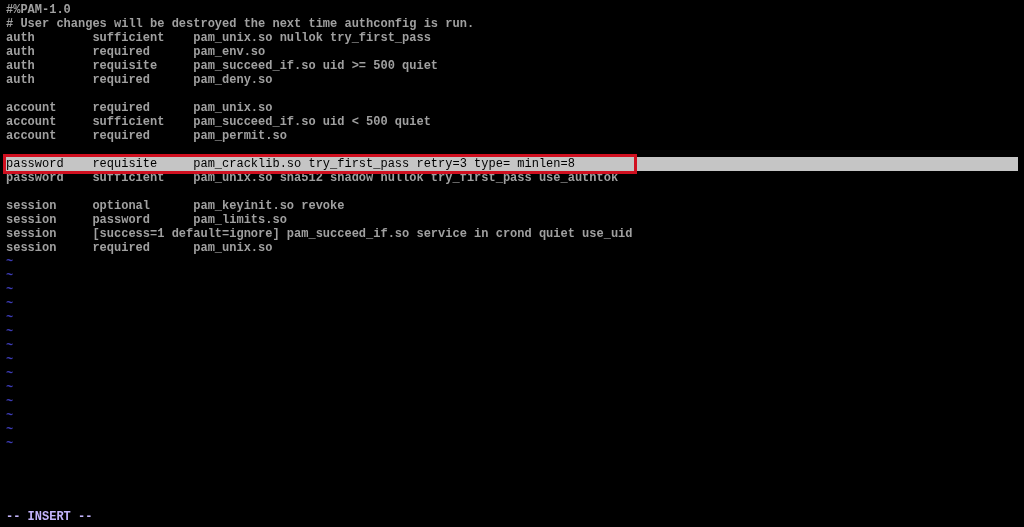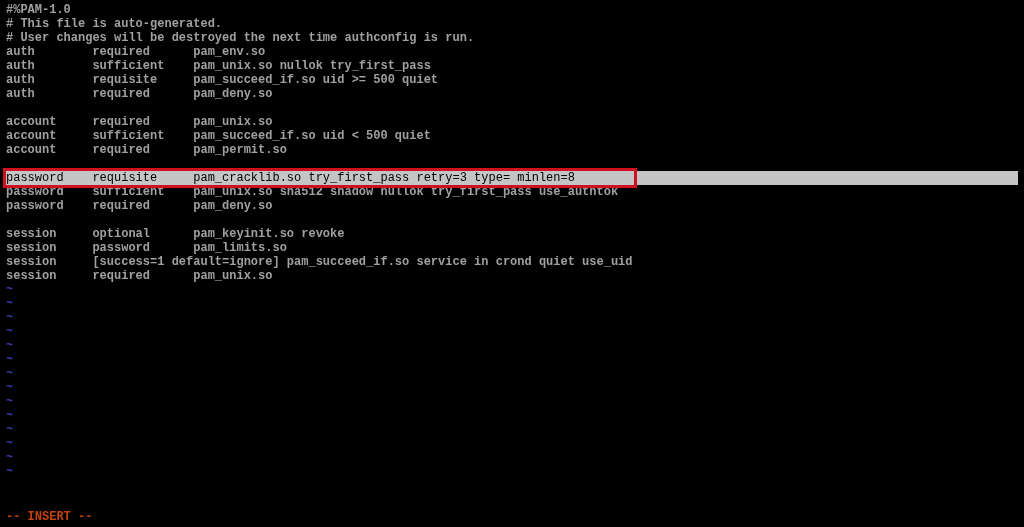--- a/index.html
+++ b/index.html
@@ -53,48 +53,46 @@
       height: 13px;
       vertical-align: top;
     }
     .tilde {
       color: #3b3bb3;
     }
     .status {
       position: absolute;
       bottom: 3px;
       left: 6px;
-      color: #c2410c;
+      color: #c4b5fd;
       font-weight: bold;
       white-space: pre;
       margin-top: 8px;
     }
   </style>
 </head>
 <body>
 
 <div>
   <div class="line">#%PAM-1.0</div>
-  <div class="line"># This file is auto-generated.</div>
   <div class="line"># User changes will be destroyed the next time authconfig is run.</div>
+  <div class="line">auth        sufficient    pam_unix.so nullok try_first_pass</div>
   <div class="line">auth        required      pam_env.so</div>
-  <div class="line">auth        sufficient    pam_unix.so nullok try_first_pass</div>
   <div class="line">auth        requisite     pam_succeed_if.so uid &gt;= 500 quiet</div>
   <div class="line">auth        required      pam_deny.so</div>
   <div class="line"> </div>
   <div class="line">account     required      pam_unix.so</div>
   <div class="line">account     sufficient    pam_succeed_if.so uid &lt; 500 quiet</div>
   <div class="line">account     required      pam_permit.so</div>
   <div class="line"> </div>
   <div class="highlight-wrap">
     <span class="highlight-bg"><span>password    requisite     pam_cracklib.so try_first_pass retry=3 type= minlen=8</span><span class="cursor">&nbsp;</span></span>
     <div class="red-box"></div>
   </div>
   <div class="line">password    sufficient    pam_unix.so sha512 shadow nullok try_first_pass use_authtok</div>
-  <div class="line">password    required      pam_deny.so</div>
   <div class="line"> </div>
   <div class="line">session     optional      pam_keyinit.so revoke</div>
   <div class="line">session     password      pam_limits.so</div>
   <div class="line">session     [success=1 default=ignore] pam_succeed_if.so service in crond quiet use_uid</div>
   <div class="line">session     required      pam_unix.so</div>
   <div class="line tilde">~</div>
   <div class="line tilde">~</div>
   <div class="line tilde">~</div>
   <div class="line tilde">~</div>
   <div class="line tilde">~</div>

